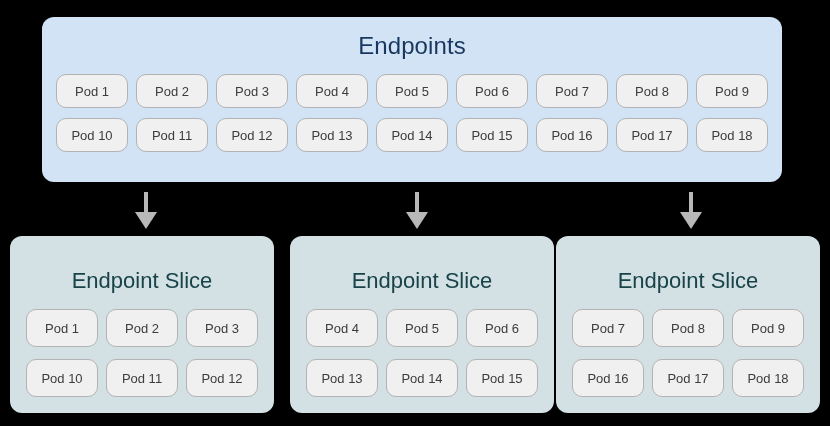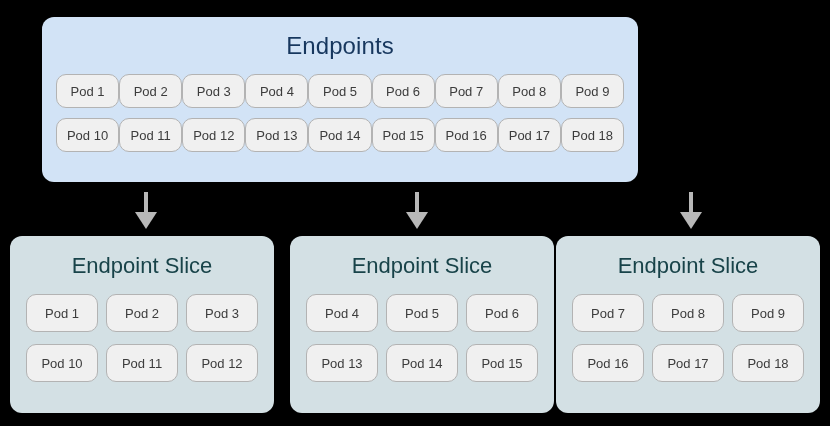--- a/index.html
+++ b/index.html
@@ -13,21 +13,21 @@
     overflow: hidden;
     font-family: "Liberation Sans", sans-serif;
     position: relative;
   }
 
   
   #endpoints-panel {
     position: absolute;
     left: 42px;
     top: 17px;
-    width: 596px;
+    width: 740px;
     height: 165px;
     background: #d2e3f6;
     border-radius: 12px;
     box-sizing: border-box;
   }
   #endpoints-title {
     text-align: center;
     color: #17375e;
     font-size: 24px;
     line-height: 24px;
@@ -102,21 +102,21 @@
   }
   #slice-0 { left: 10px; }
   #slice-1 { left: 290px; }
   #slice-2 { left: 556px; }
 
   .slice-title {
     text-align: center;
     color: #184349;
     font-size: 22px;
     line-height: 22px;
-    padding-top: 19px;
+    padding-top: 34px;
     font-weight: 400;
   }
   .slice-rows {
     padding: 17px 16px 0 16px;
   }
   .sl-row {
     display: flex;
     justify-content: space-between;
     margin-bottom: 12px;
   }

